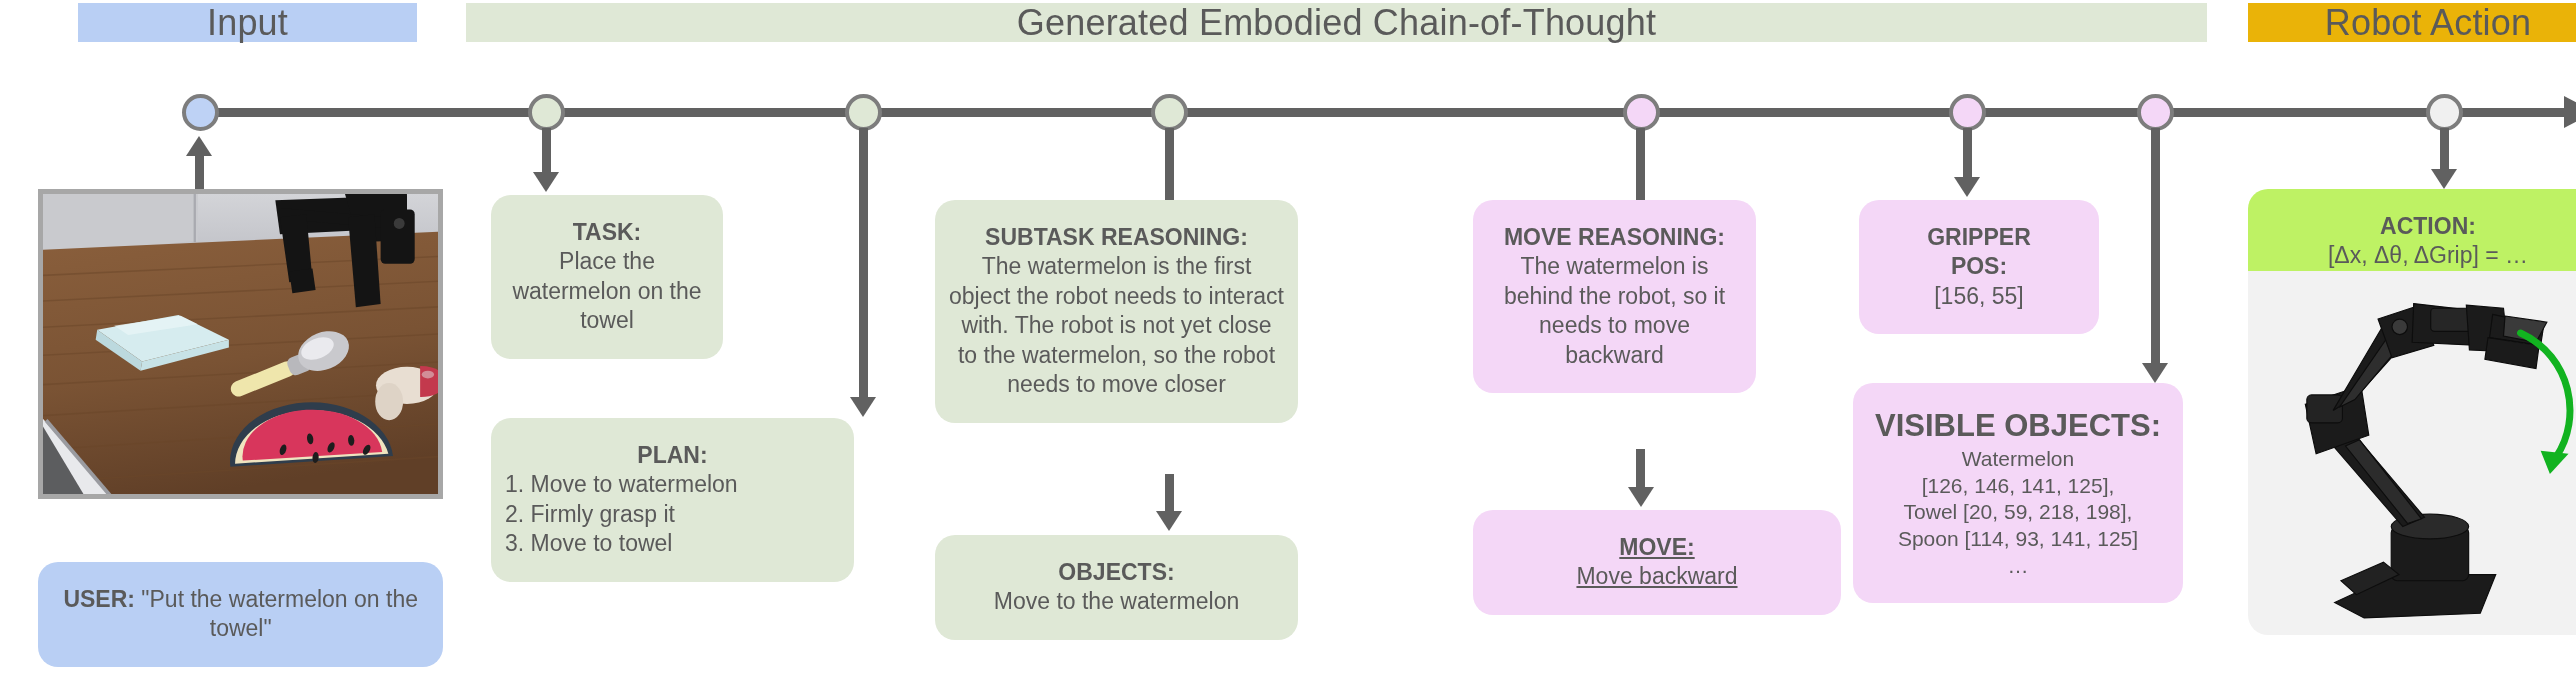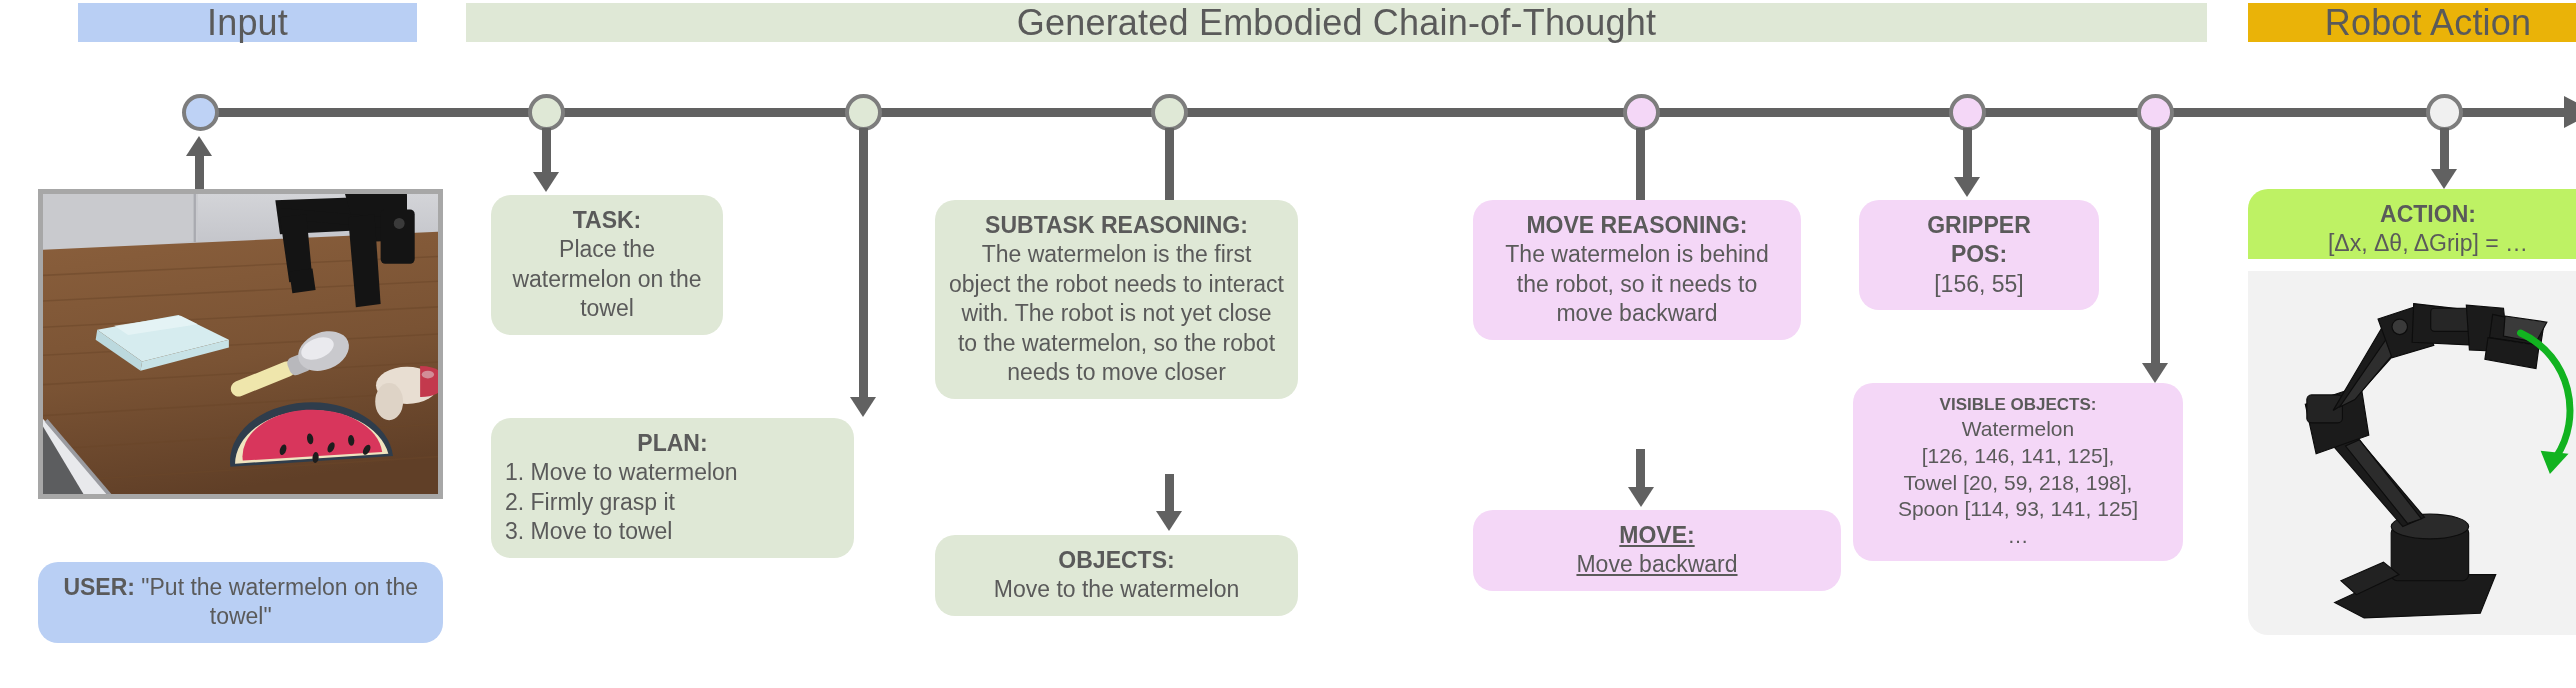--- a/index.html
+++ b/index.html
@@ -71,21 +71,21 @@
     border-left:13px solid transparent;
     border-right:13px solid transparent;
     border-bottom:20px solid #616161;
   }
 
   
   .card{
     position:absolute;
     border-radius:20px;
     box-sizing:border-box;
-    padding:11px 14px;
+    padding:23px 14px;
     text-align:center;
     font-size:23px;
     line-height:1.28;
     color:#5a5a5a;
   }
   .card .ttl{font-weight:bold;display:block;}
   .card .body{display:block;}
   .c-green{background:#dfe8d6;}
   .c-pink {background:#f4d7f7;}
   .c-blue {background:#b9cff4;}
@@ -270,38 +270,38 @@
   <div class="card c-green" style="left:903px; top:200px; width:363px;">
     <span class="ttl">SUBTASK REASONING:</span>
     <span class="body">The watermelon is the first object the robot needs to interact with. The robot is not yet close to the watermelon, so the robot needs to move closer</span>
   </div>
 
   <div class="card c-green" style="left:903px; top:535px; width:363px;">
     <span class="ttl">OBJECTS:</span>
     <span class="body">Move to the watermelon</span>
   </div>
 
-  <div class="card c-pink" style="left:1441px; top:200px; width:328px;">
+  <div class="card c-pink" style="left:1441px; top:200px; width:283px;">
     <span class="ttl">MOVE REASONING:</span>
     <span class="body">The watermelon is behind the robot, so it needs to move backward</span>
   </div>
 
   <div class="card c-pink" style="left:1441px; top:510px; width:368px;text-decoration:underline;">
     <span class="ttl">MOVE:</span>
     <span class="body">Move backward</span>
   </div>
 
   <div class="card c-pink" style="left:1827px; top:200px; width:240px;">
     <span class="ttl">GRIPPER</span>
     <span class="ttl">POS:</span>
     <span class="body">[156, 55]</span>
   </div>
 
   <div class="card c-pink" style="left:1821px; top:383px; width:330px; font-size:21px;">
-    <span class="ttl" style="font-size:17px;">VISIBLE OBJECTS:</span>
+    <span class="ttl" style="font-size:31px;">VISIBLE OBJECTS:</span>
     <span class="body">Watermelon</span>
     <span class="body">[126, 146, 141, 125],</span>
     <span class="body">Towel [20, 59, 218, 198],</span>
     <span class="body">Spoon [114, 93, 141, 125]</span>
     <span class="body">…</span>
   </div>
 
   <div class="card c-grey" style="left:2216px; top:189px; width:360px; padding-bottom:0; border-bottom-left-radius:0; border-bottom-right-radius:0;">
     <span class="ttl">ACTION:</span>
     <span class="body">[Δx, Δθ, ΔGrip] = …</span>

